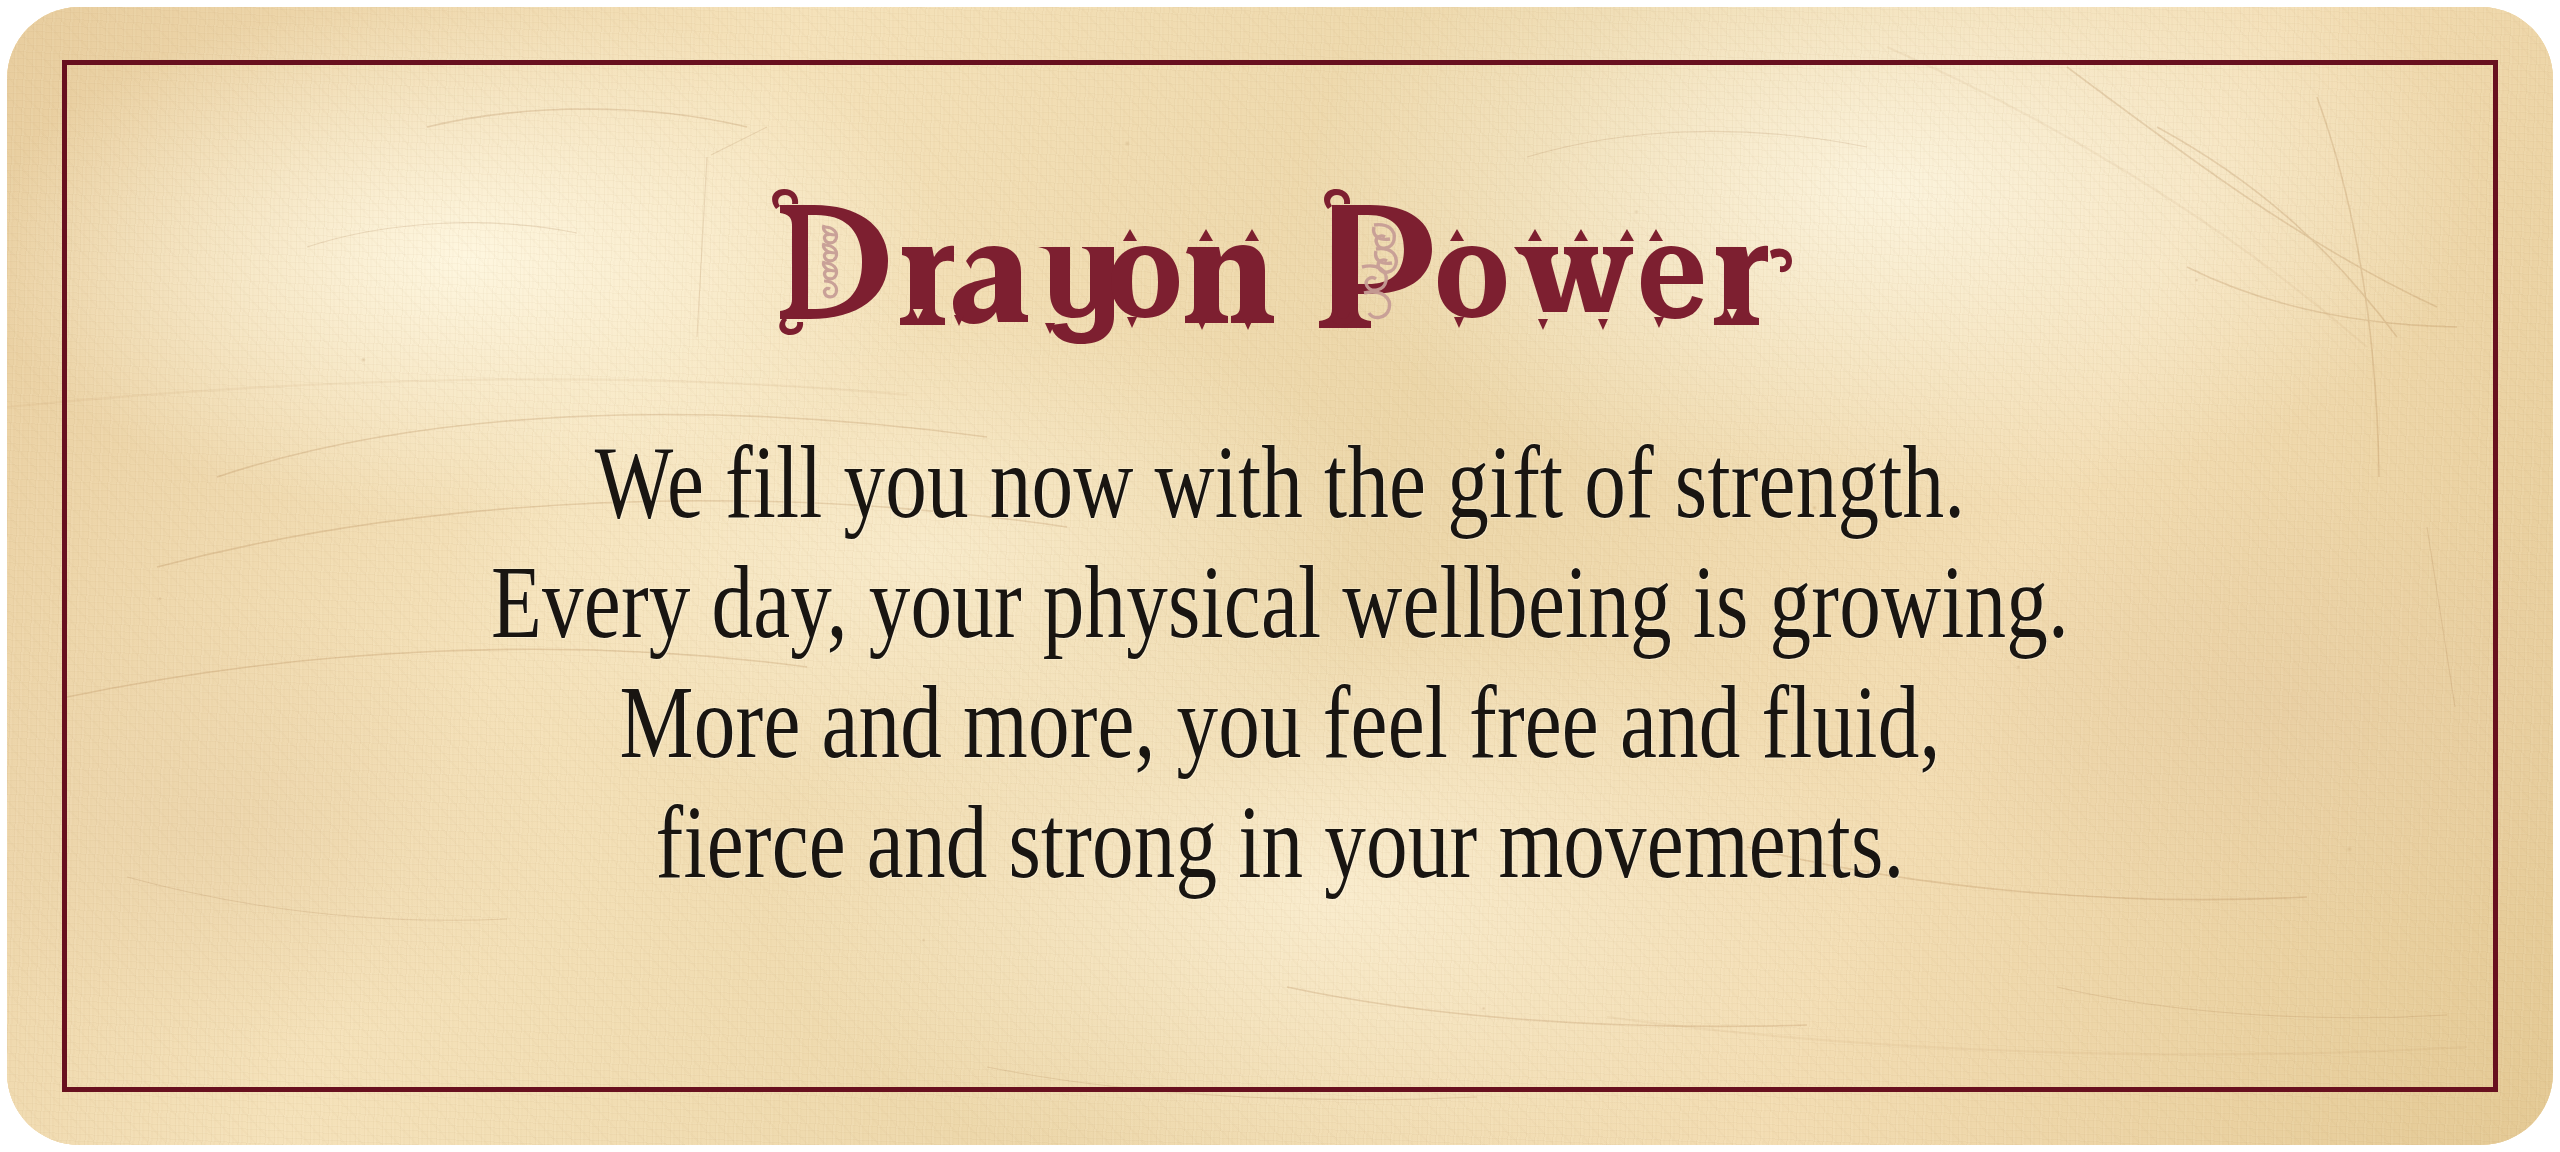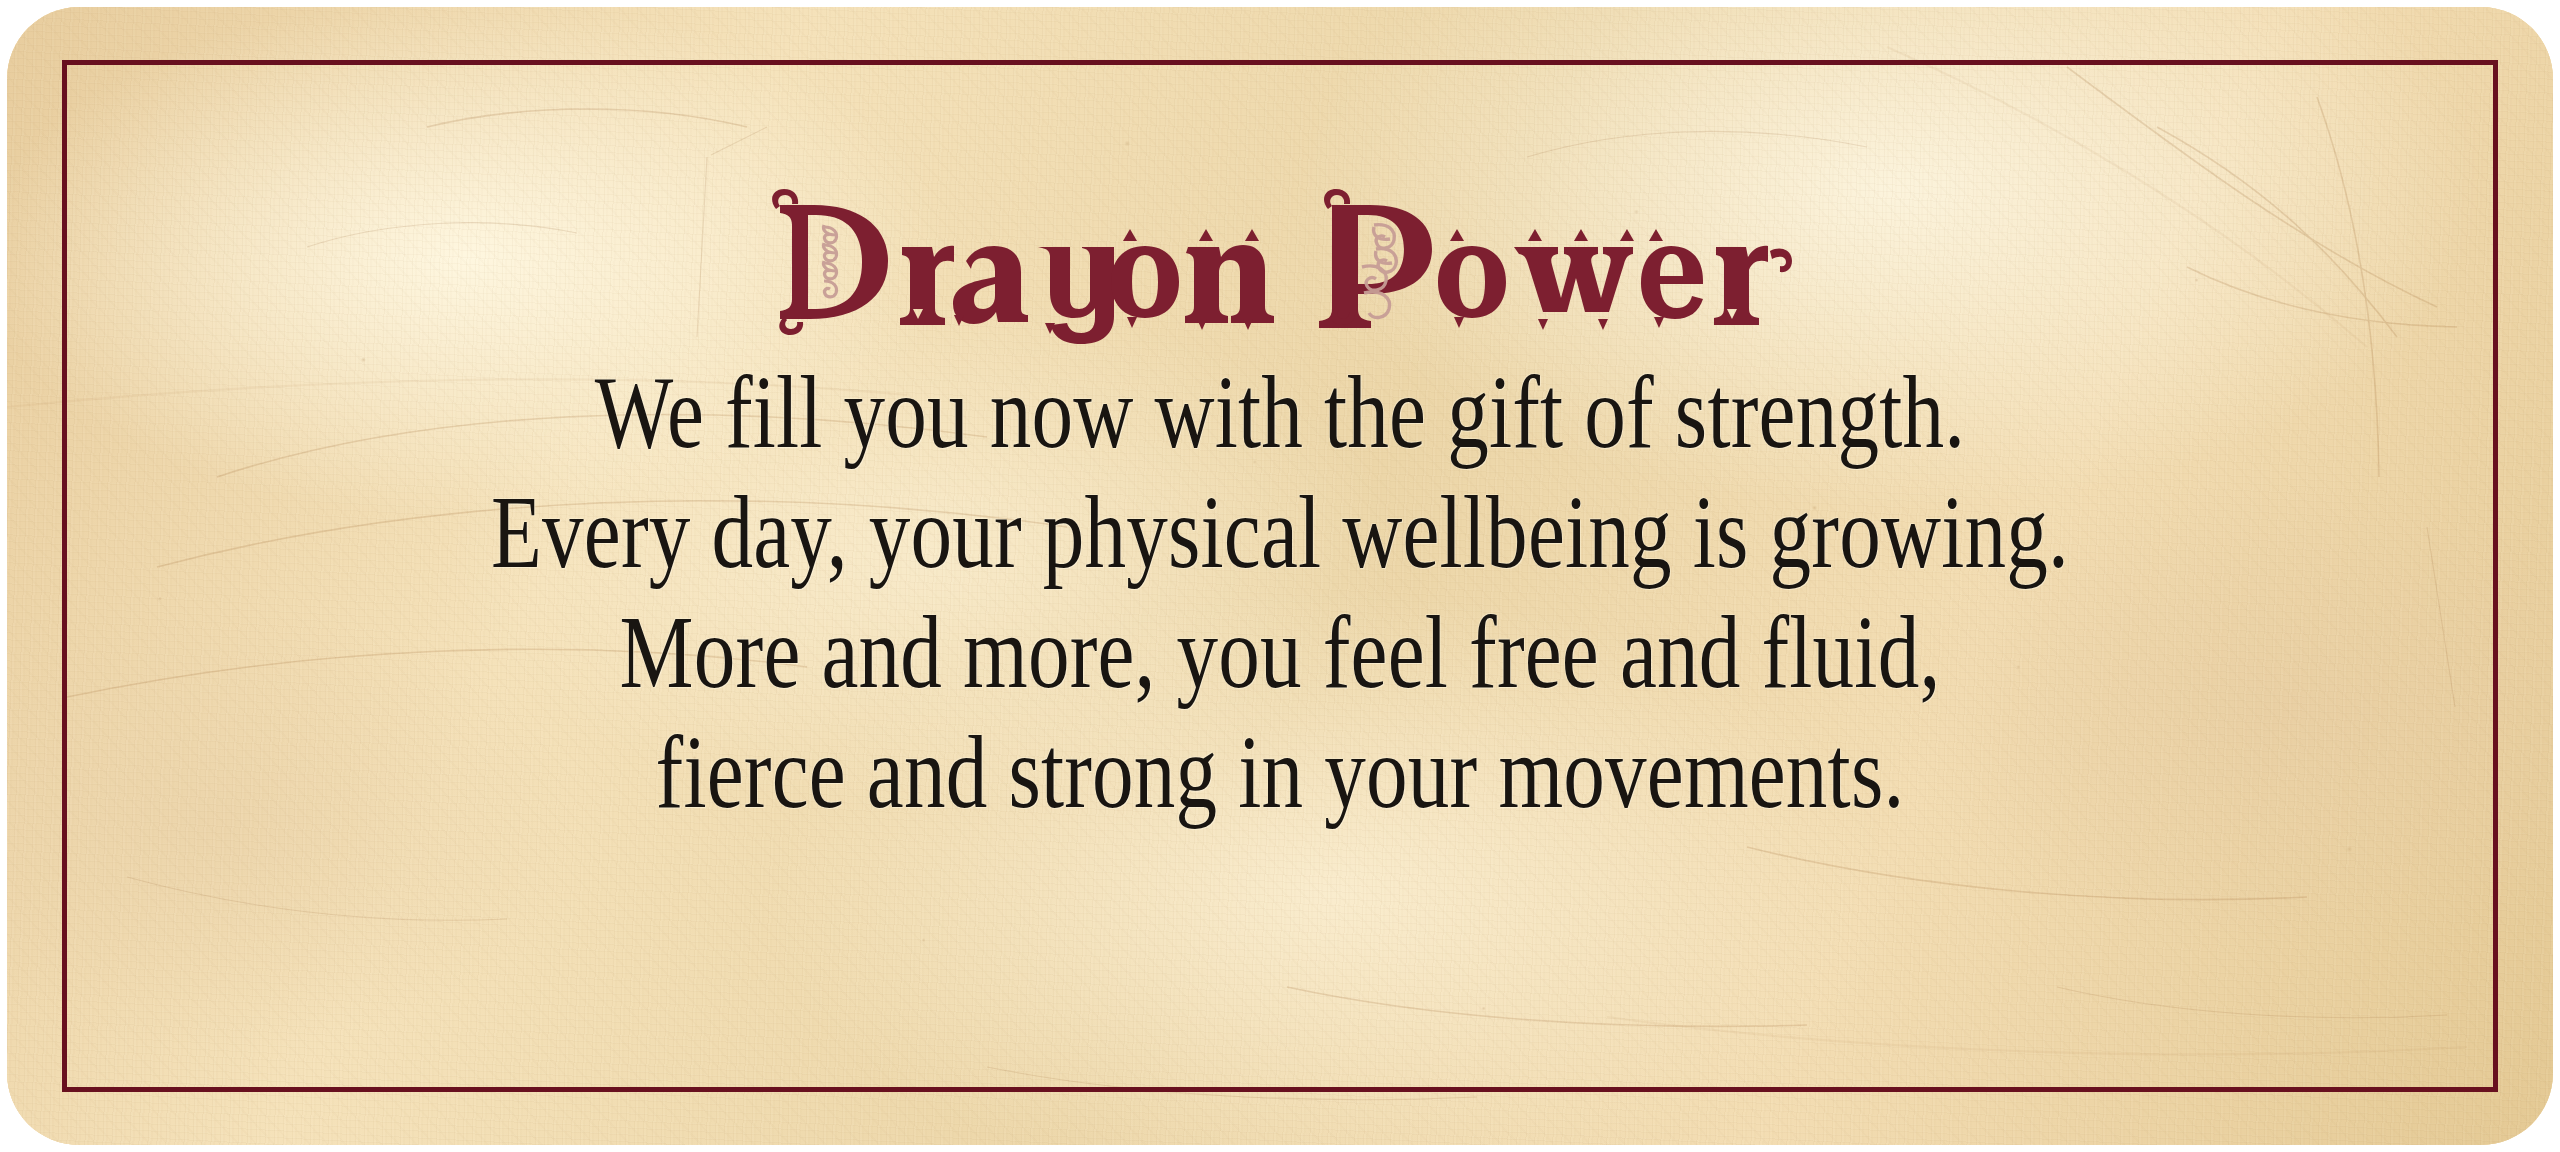--- a/index.html
+++ b/index.html
@@ -137,20 +137,21 @@
     white-space: nowrap;
     text-shadow:
       0 0 1px rgba(255,246,224,0.85),
       1px 1px 0 rgba(255,246,224,0.55),
       -1px 1px 0 rgba(255,246,224,0.35);
     transform: scaleX(0.78);
     transform-origin: center top;
   }
 
   #body {
+    margin-top: 70px;
     width: 100%;
     text-align: center;
     color: #191511;
     font-family: "Liberation Serif", serif;
   }
   #body .line {
     font-size: 104px;
     line-height: 120px;
     white-space: nowrap;
     letter-spacing: 0.2px;

